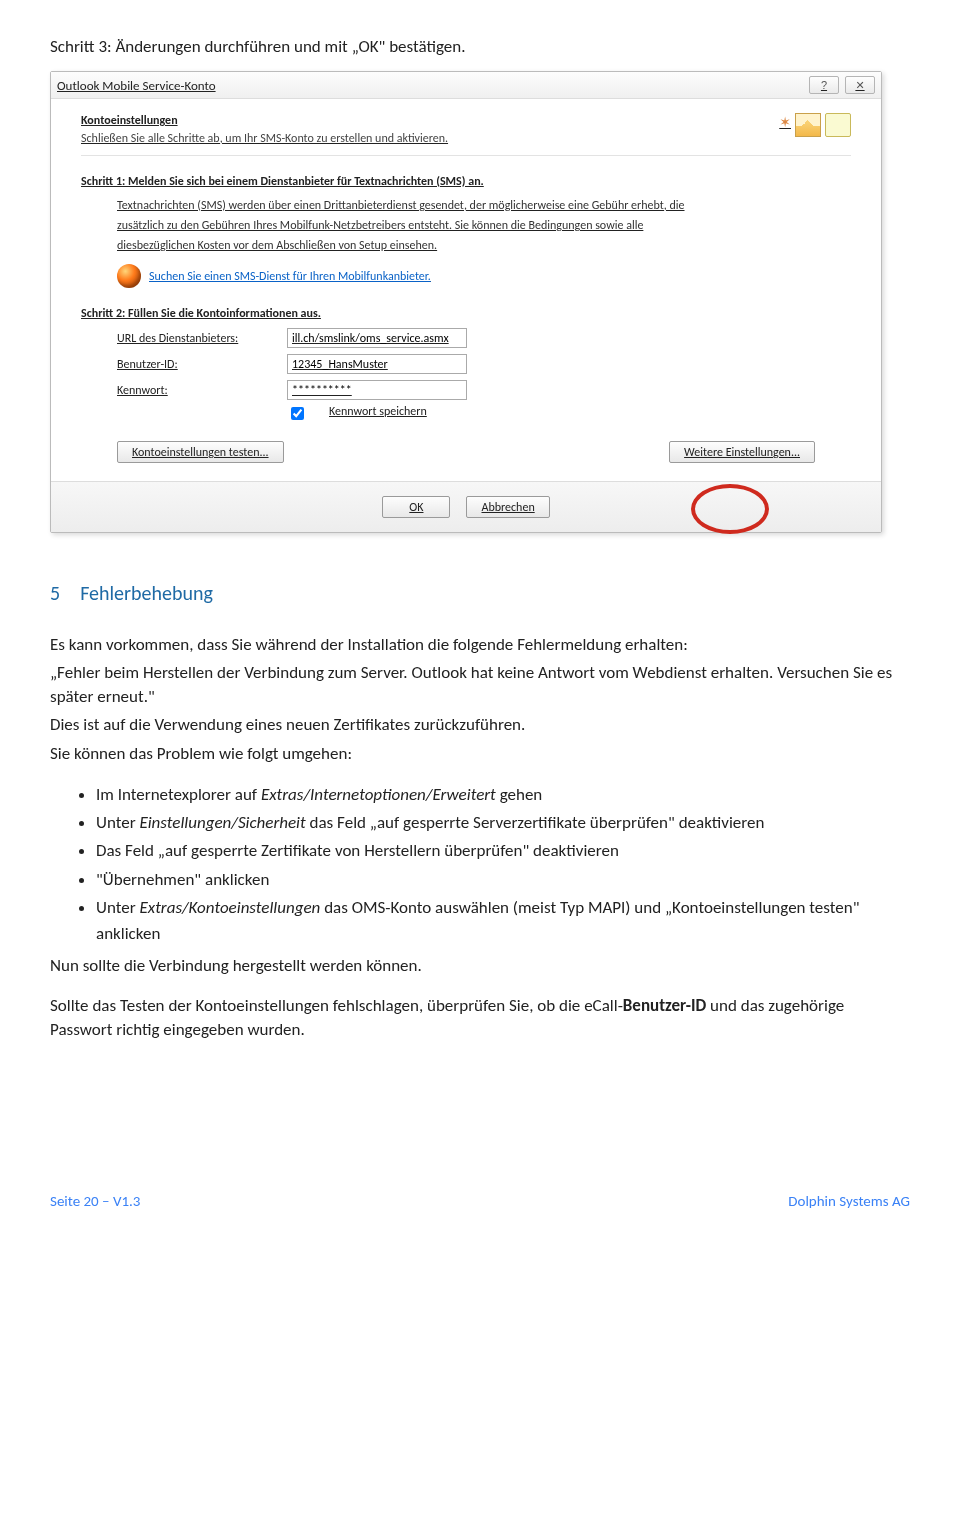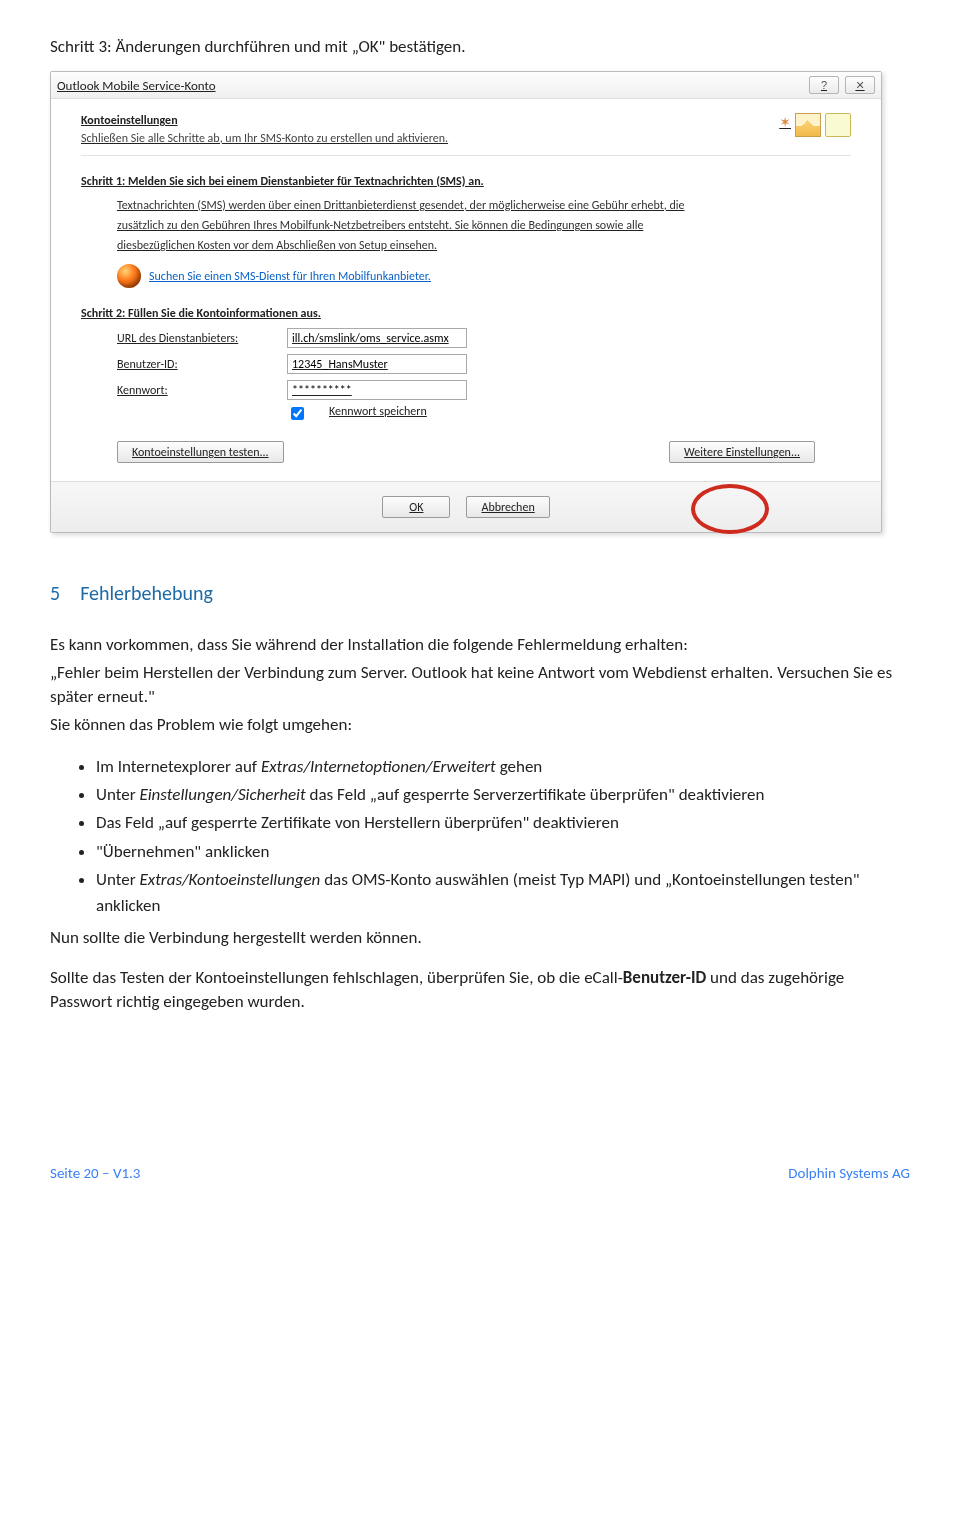--- a/index.html
+++ b/index.html
@@ -252,20 +252,21 @@
     </div>
 
   </div>
 
   <h2 class="section5">
     <span class="num">5</span><span>Fehlerbehebung</span>
   </h2>
 
   <p class="para">Es kann vorkommen, dass Sie während der Installation die folgende Fehlermeldung erhalten:</p>
   <p class="para" style="margin-top:-12px">„Fehler beim Herstellen der Verbindung zum Server. Outlook hat keine Antwort vom Webdienst erhalten. Versuchen Sie es später erneut."</p>
+  <p class="para" style="margin-top:-12px">Dies ist auf die Verwendung eines neuen Zertifikates zurückzuführen.</p>
   <p class="para" style="margin-top:-12px">Sie können das Problem wie folgt umgehen:</p>
 
   <ul class="bul">
     <li>Im Internetexplorer auf <em class="it">Extras/Internetoptionen/Erweitert</em> gehen</li>
     <li>Unter <em class="it">Einstellungen/Sicherheit</em> das Feld „auf gesperrte Serverzertifikate überprüfen" deaktivieren</li>
     <li>Das Feld „auf gesperrte Zertifikate von Herstellern überprüfen" deaktivieren</li>
     <li>"Übernehmen" anklicken</li>
     <li>Unter <em class="it">Extras/Kontoeinstellungen</em> das OMS-Konto auswählen (meist Typ MAPI) und „Kontoeinstellungen testen" anklicken</li>
   </ul>
 

